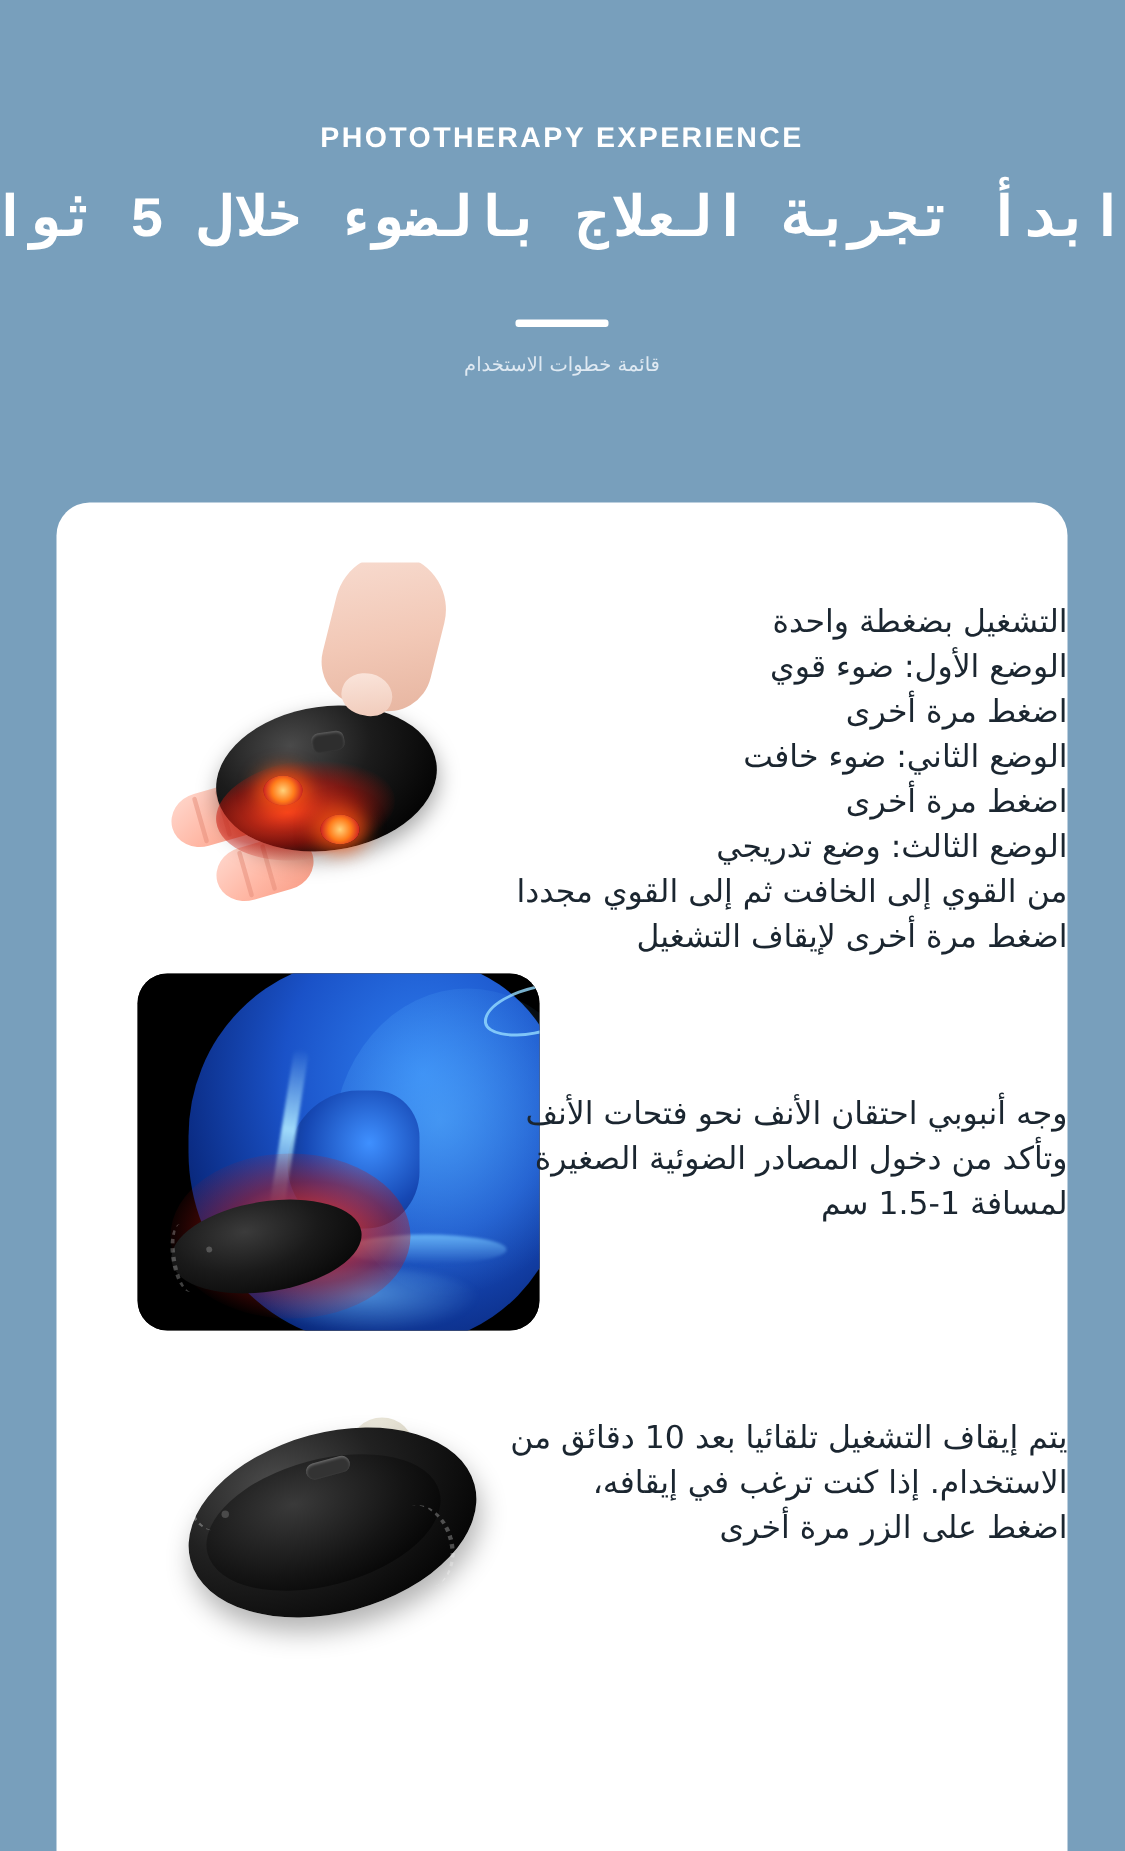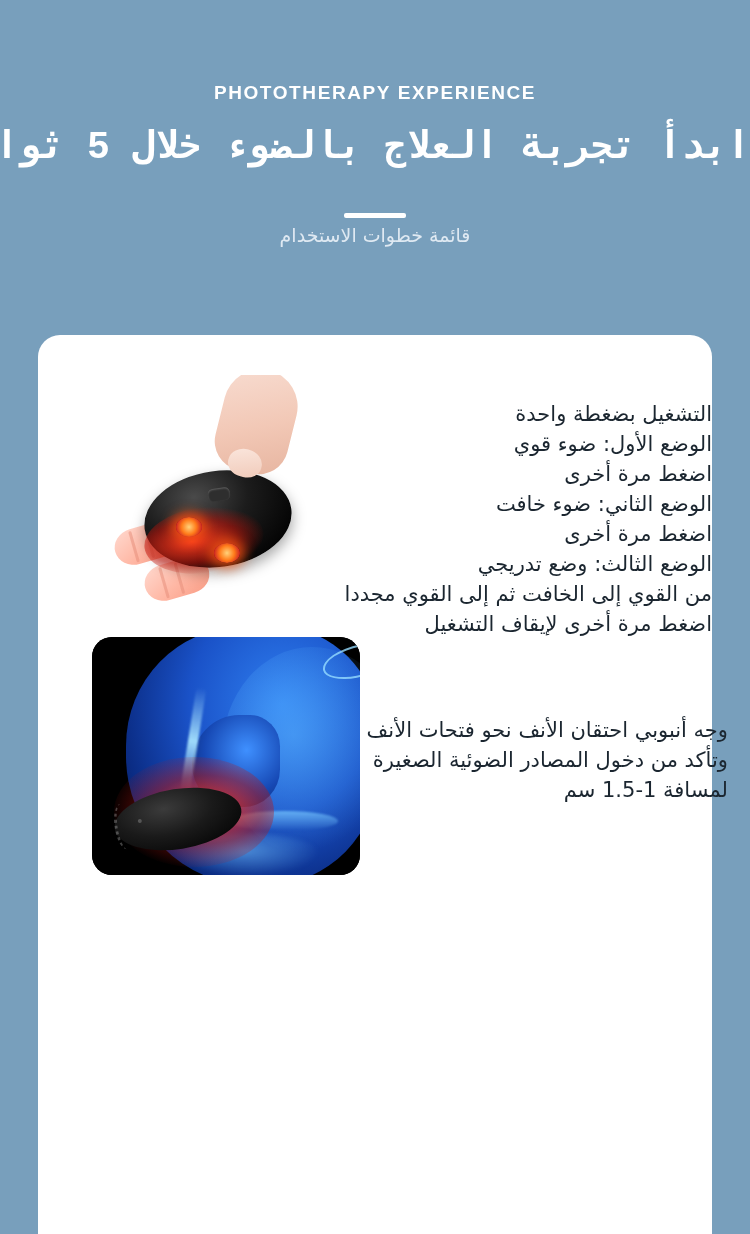--- a/index.html
+++ b/index.html
@@ -22,36 +22,36 @@
   .main-title{
     position:absolute;left:0;top:126px;width:750px;
     font-size:38px;font-weight:700;color:#ffffff;
     direction:rtl;line-height:1.18;white-space:nowrap;font-family:Liberation Mono, monospace;
   }
   .divider{
     position:absolute;left:344px;top:213px;
     width:62px;height:5px;background:#ffffff;border-radius:2px;
   }
   .subtitle{
-    position:absolute;left:0;top:224px;width:750px;
-    font-size:19px;font-weight:400;color:#dfe9f2;
+    position:absolute;left:0;top:236px;width:750px;
+    font-size:13px;font-weight:400;color:#dfe9f2;
     direction:rtl;
   }
 
   
   .card{
     position:absolute;left:38px;top:335px;
     width:674px;height:992px;
     background:#ffffff;border-radius:22px;
   }
 
   
   .step{position:absolute;left:0;width:674px;}
   .step-1{top:40px;height:238px;}
-  .step-2{top:302px;height:238px;padding-left:16px;}
+  .step-2{top:314px;height:238px;}
   .step-3{top:564px;height:220px;}
 
   .panel{
     position:absolute;left:54px;top:0;
     width:268px;height:100%;
     background:#ffffff;border-radius:20px;
     overflow:hidden;
   }
   .panel-dark{background:#000000;}
 
@@ -263,15 +263,30 @@
           <div class="glow2"></div>
           <div class="dev2">
             <div class="dev2-rim"></div>
             <div class="dev2-dot"></div>
           </div>
         </div>
       </div>
       <div class="step-text st-2">وجه أنبوبي احتقان الأنف نحو فتحات الأنف وتأكد من دخول المصادر الضوئية الصغيرة لمسافة 1-1.5 سم</div>
     </div>
 
+    <div class="step step-3">
+      <div class="panel">
+        <div class="ill3">
+          <div class="plug plug-a"></div>
+          <div class="plug plug-b"></div>
+          <div class="dev3"></div>
+          <div class="dev3-face"></div>
+          <div class="dev3-ridge"></div>
+          <div class="dev3-ridge2"></div>
+          <div class="dev3-btn"></div>
+          <div class="dev3-dot"></div>
+        </div>
+      </div>
+      <div class="step-text st-3">يتم إيقاف التشغيل تلقائيا بعد 10 دقائق من الاستخدام. إذا كنت ترغب في إيقافه، اضغط على الزر مرة أخرى</div>
+    </div>
 
   </div>
 </div>
 
 </body></html>

